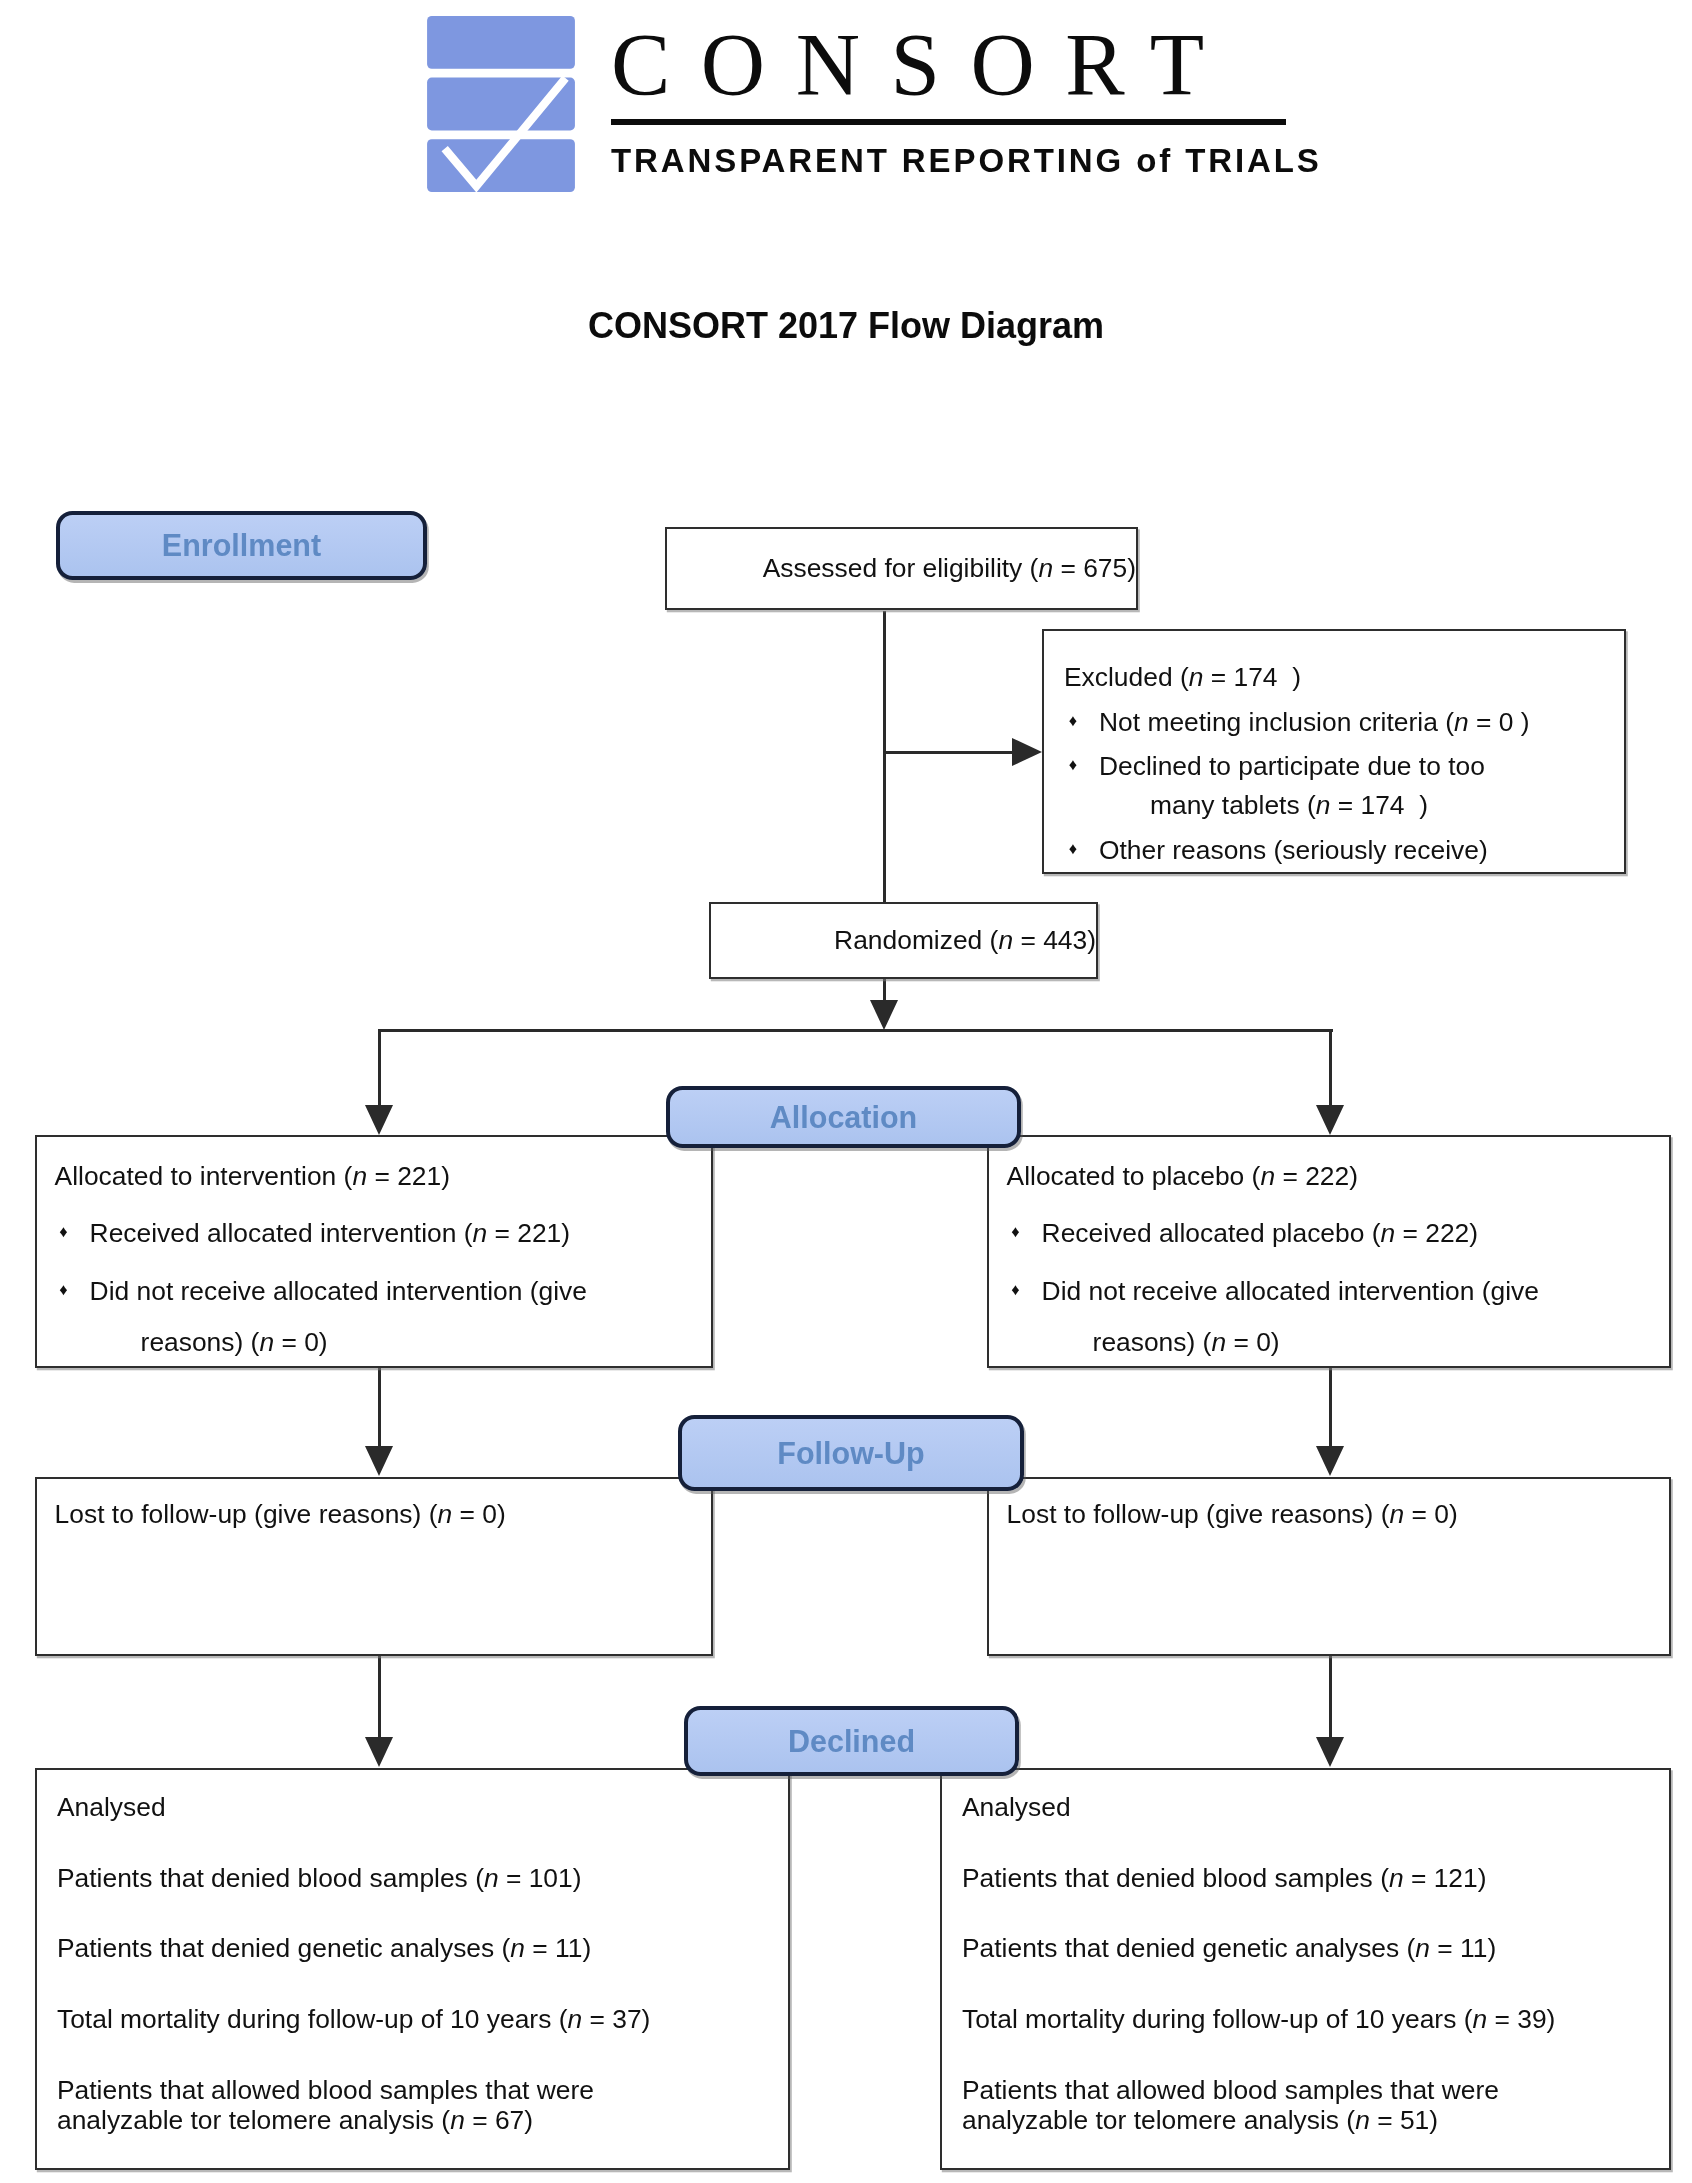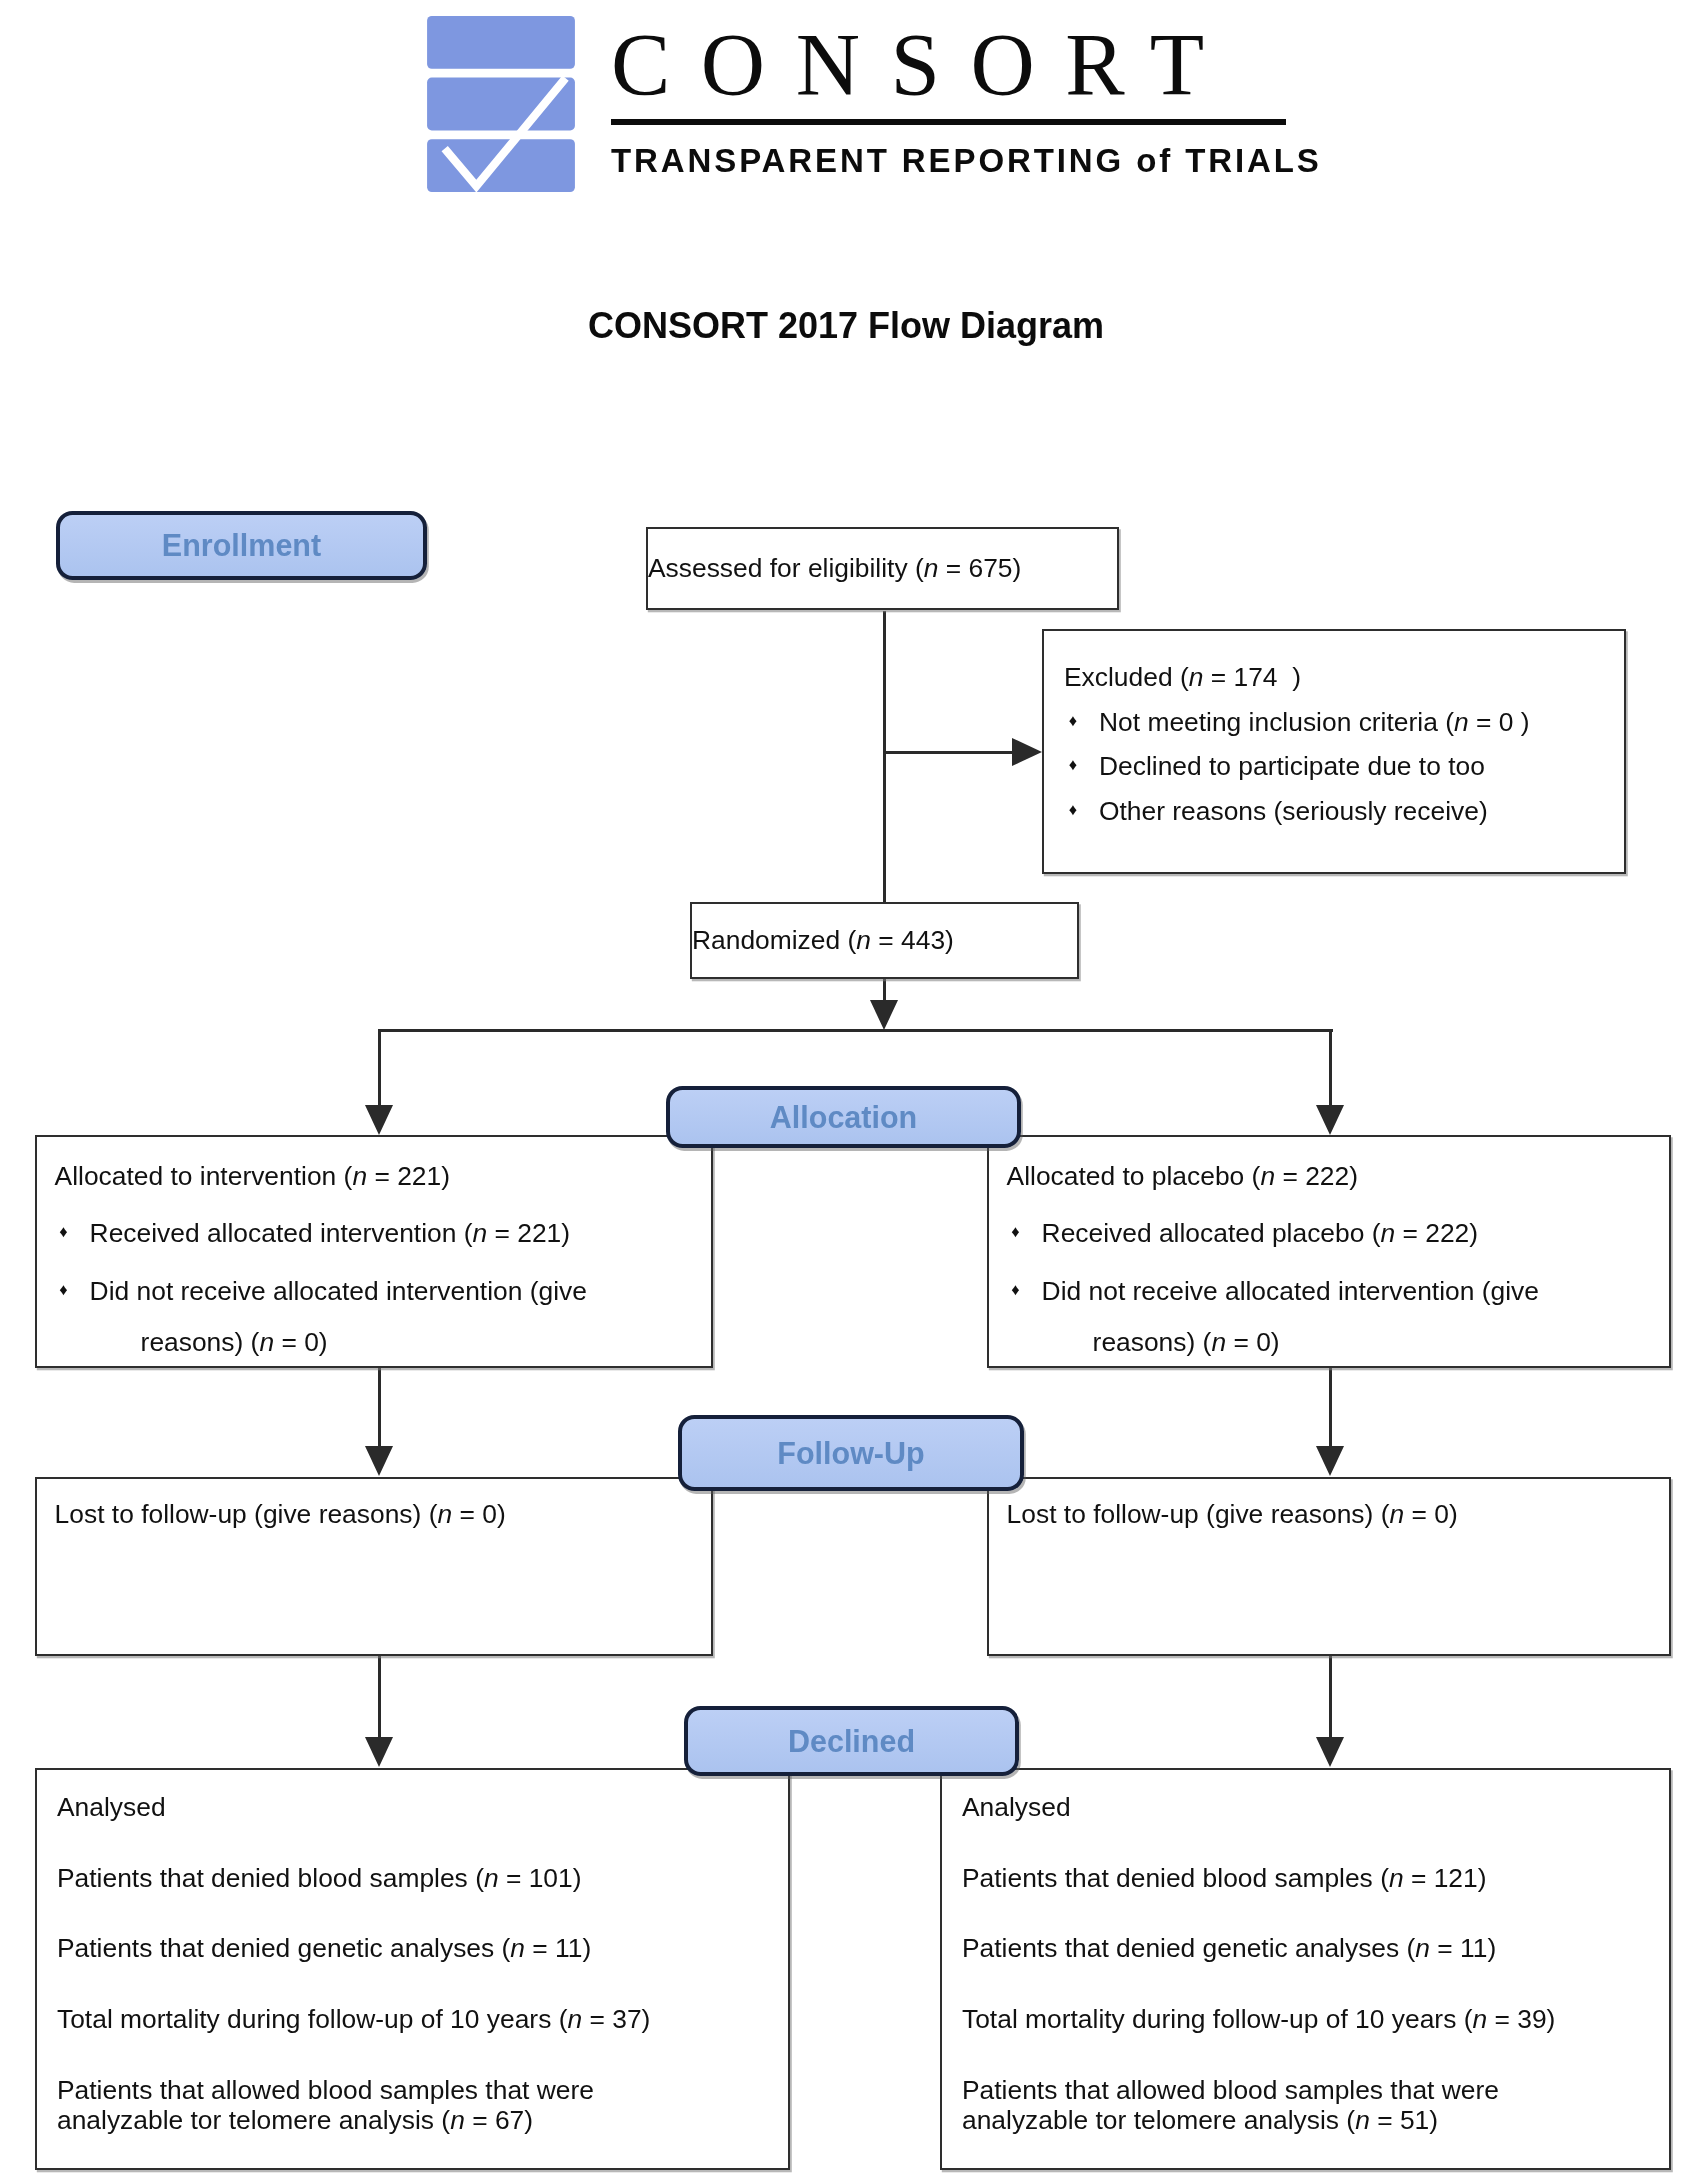--- a/index.html
+++ b/index.html
@@ -34,21 +34,21 @@
                font-size:30.5px;font-weight:bold;color:var(--label-text);
                z-index:30;box-shadow:1.8px 2.9px 0 rgba(90,90,90,.45);}
   #lbl-enrollment{left:56px;top:511px;width:371px;height:69px;}
   #lbl-allocation{left:666px;top:1086px;width:355px;height:62px;}
   #lbl-followup{left:678px;top:1415px;width:346px;height:76px;}
   #lbl-analysis{left:684px;top:1706px;width:335px;height:70px;}
 
   
   .dbox{position:absolute;background:#ffffff;border:2.9px solid var(--box-border);
         font-size:26.4px;line-height:1.16;z-index:20;box-shadow:1.8px 2.3px 0 rgba(125,125,125,.55);}
-  .dbox.center{display:flex;align-items:center;justify-content:flex-start;text-align:center;}
+  .dbox.center{display:flex;align-items:center;justify-content:flex-end;text-align:center;margin-left:19px;}
   #bx-assessed{left:646px;top:527px;width:473px;height:83px;}
   #bx-excluded{left:1042px;top:629px;width:584px;height:245px;padding:31px 20px;}
   #bx-randomized{left:690px;top:902px;width:389px;height:77px;}
   #bx-alloc-left{left:35px;top:1135px;width:678px;height:233px;padding:23.5px 17.6px;}
   #bx-alloc-right{left:987px;top:1135px;width:684px;height:233px;padding:23.5px 17.6px;}
   #bx-fu-left{left:35px;top:1477px;width:678px;height:179px;padding:20px 17.6px;}
   #bx-fu-right{left:987px;top:1477px;width:684px;height:179px;padding:20px 17.6px;}
   #bx-an-left{left:35px;top:1768px;width:755px;height:402px;padding:22px 20px;}
   #bx-an-right{left:940px;top:1768px;width:731px;height:402px;padding:22px 20px;}
 
@@ -124,20 +124,21 @@
   <div class="stage-label" id="lbl-analysis">Declined</div>
 
   <div class="dbox center" id="bx-assessed">
     <span class="txt">Assessed for eligibility (<i>n</i> = 675)</span>
   </div>
 
   <div class="dbox" id="bx-excluded">
       <div class="ln ln-head"><span class="txt">Excluded (<i>n</i> = 174  )</span></div>
       <div class="ln ln-bullet"><span class="blt">♦</span><span class="txt">Not meeting inclusion criteria (<i>n</i> = 0 )</span></div>
       <div class="ln ln-bullet"><span class="blt">♦</span><span class="txt">Declined to participate due to too</span></div>
+      <div class="ln ln-bullet2"><span class="txt">many tablets (<i>n</i> = 174  )</span></div>
       <div class="ln ln-bullet"><span class="blt">♦</span><span class="txt">Other reasons (seriously receive)</span></div>
     </div>
 
   <div class="dbox center" id="bx-randomized">
     <span class="txt">Randomized (<i>n</i> = 443)</span>
   </div>
 
   <div class="dbox bx-alloc" id="bx-alloc-left">
       <div class="ln ln-head"><span class="txt">Allocated to intervention (<i>n</i> = 221)</span></div>
       <div class="ln ln-bullet"><span class="blt">♦</span><span class="txt">Received allocated intervention (<i>n</i> = 221)</span></div>

